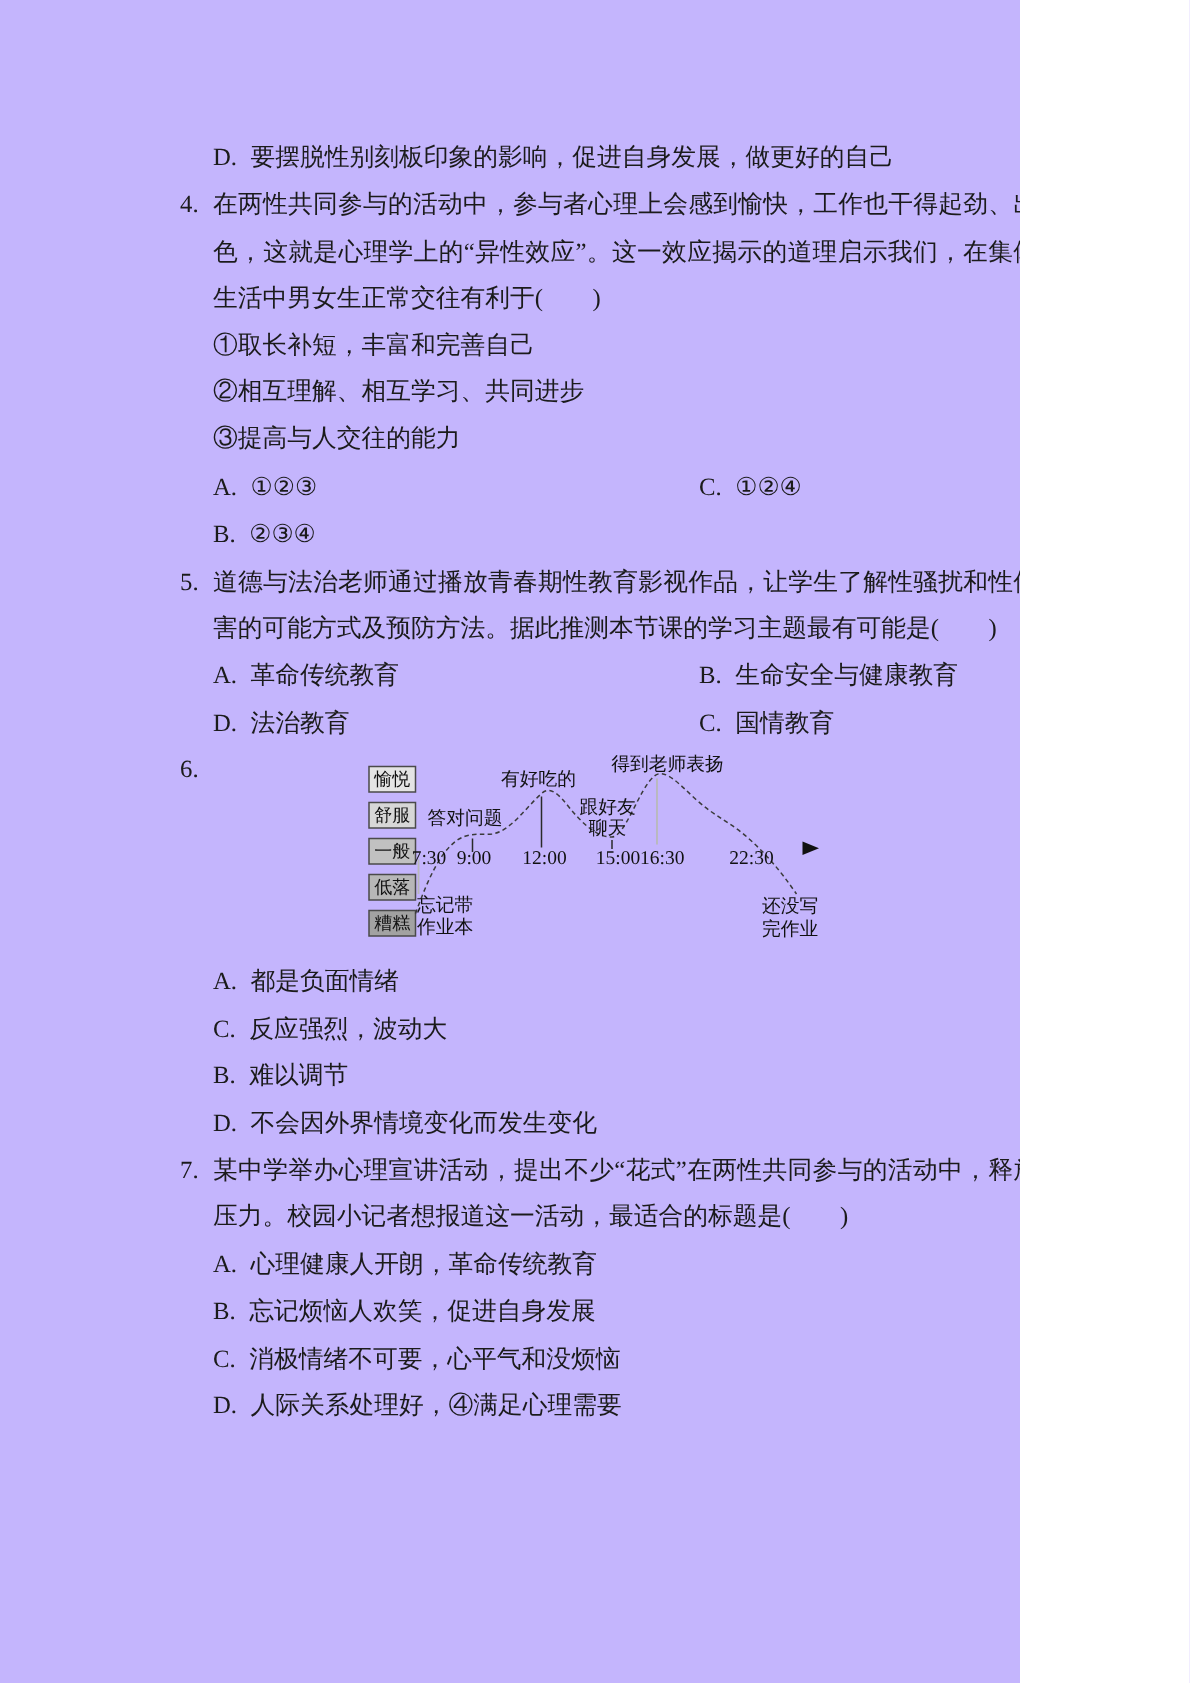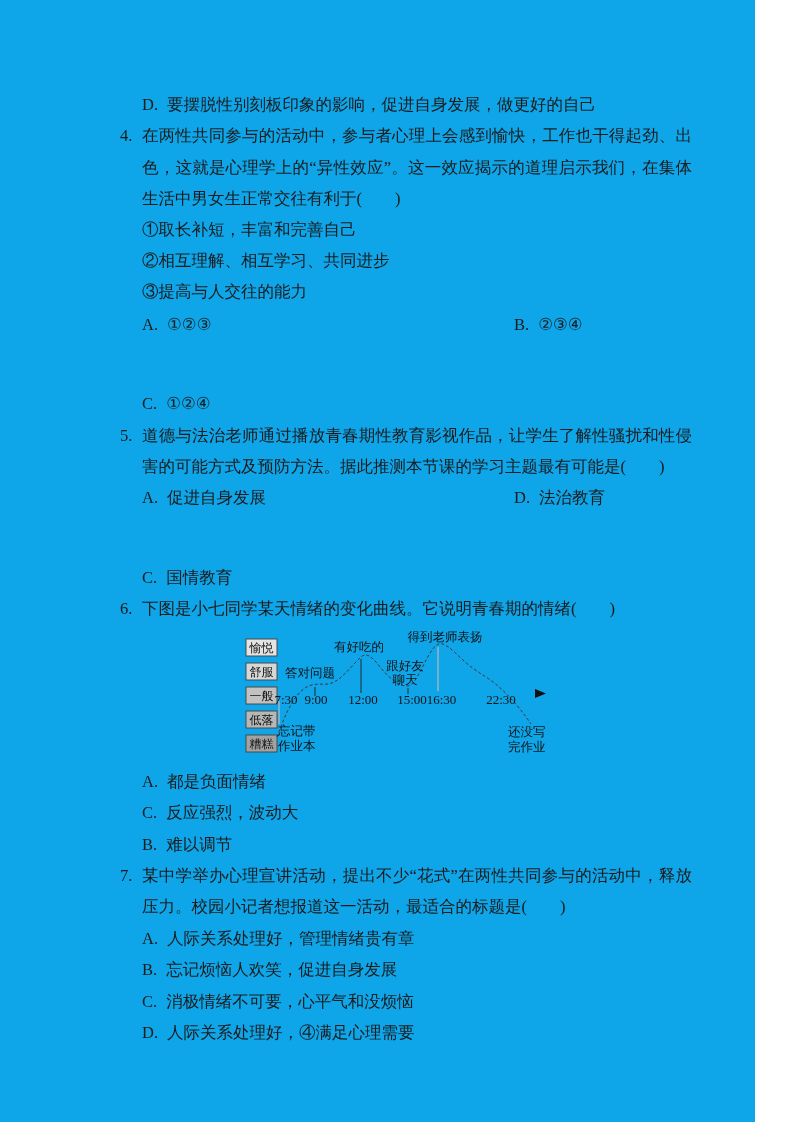--- a/index.html
+++ b/index.html
@@ -1,32 +1,32 @@
 <!DOCTYPE html>
 <html><head>
 <meta charset="utf-8">
 <style>
   html,body { margin:0; padding:0; background:#ffffff; }
   .page {
     position: relative;
-    width: 755px; height: 1122px;
-    background: #0ea5e9;
+    width: 680px; height: 1122px;
+    background: #c4b5fd;
     font-family: "Liberation Serif", "DejaVu Serif", serif;
     color: #1b1b1b;
     font-size: 16.5px;
     line-height: 31.4px;
     overflow: hidden;
   }
   .content { position: absolute; left: 120px; top: 89px; width: 572px; }
   .question { position: relative; padding-left: 22px; }
   .qnum { position: absolute; left: 0; top: 0; }
   .stem { margin: 0; text-align: justify; }
   .subitem { margin: 0; font-family: Liberation Mono, monospace; }
   .opt-line { margin: 0; }
-  .opt-grid { display: grid; grid-template-columns: 324px auto; gap: 48px; }
+  .opt-grid { display: grid; grid-template-columns: 324px auto; }
   .ol { margin-right: 9px; }
   .indent22 { padding-left: 22px; }
   
   .chart-wrap { position: relative; height: 141px; margin-left: 98px; width: 330px; }
   .chart-wrap svg { position: absolute; left: 0; top: -1px; overflow: visible; }
   .lvl-rect { fill: #dedede; stroke: #4a4a4a; stroke-width: 1; }
   svg text { font-family: "Liberation Serif", "DejaVu Serif", serif; fill: #111; }
   .lvl-txt { font-size: 12px; }
   .time-txt { font-size: 13px; }
   .ann-txt { font-size: 12.5px; }
@@ -45,38 +45,38 @@
     </div>
 
     <div class="question">
       <span class="qnum">4.</span>
       <p class="stem">在两性共同参与的活动中，参与者心理上会感到愉快，工作也干得起劲、出色，这就是心理学上的“异性效应”。这一效应揭示的道理启示我们，在集体生活中男女生正常交往有利于(　　)</p>
       <div class="subitem">①取长补短，丰富和完善自己</div>
       <div class="subitem">②相互理解、相互学习、共同进步</div>
       <div class="subitem">③提高与人交往的能力</div>
       <div class="opt-grid">
         <div class="opt-line"><span class="ol">A.</span><span>①②③</span></div>
+        <div class="opt-line"><span class="ol">C.</span><span>①②④</span></div>
         <div class="opt-line"><span class="ol">B.</span><span>②③④</span></div>
-        <div class="opt-line"><span class="ol">C.</span><span>①②④</span></div>
       </div>
     </div>
 
     <div class="question">
       <span class="qnum">5.</span>
       <p class="stem">道德与法治老师通过播放青春期性教育影视作品，让学生了解性骚扰和性侵害的可能方式及预防方法。据此推测本节课的学习主题最有可能是(　　)</p>
       <div class="opt-grid">
-        <div class="opt-line"><span class="ol">A.</span><span>促进自身发展</span></div>
+        <div class="opt-line"><span class="ol">A.</span><span>革命传统教育</span></div>
+        <div class="opt-line"><span class="ol">B.</span><span>生命安全与健康教育</span></div>
         <div class="opt-line"><span class="ol">D.</span><span>法治教育</span></div>
         <div class="opt-line"><span class="ol">C.</span><span>国情教育</span></div>
       </div>
     </div>
 
     <div class="question">
       <span class="qnum">6.</span>
-      <p class="stem">下图是小七同学某天情绪的变化曲线。它说明青春期的情绪(　　)</p>
 
       <div class="chart-wrap">
         <svg width="330" height="146" viewBox="0 0 330 146">
 
           <rect class="lvl-rect" x="6" y="15" width="31" height="17" style="fill:#e4e4e4"></rect>
           <rect class="lvl-rect" x="6" y="39" width="31" height="17" style="fill:#d7d7d7"></rect>
           <rect class="lvl-rect" x="6" y="63" width="31" height="17" style="fill:#c1c1c1"></rect>
           <rect class="lvl-rect" x="6" y="87" width="31" height="17" style="fill:#b7b7b7"></rect>
           <rect class="lvl-rect" x="6" y="111" width="31" height="17" style="fill:#a2a2a2"></rect>
           <text class="lvl-txt" x="21.5" y="27.5" text-anchor="middle">愉悦</text>
@@ -112,28 +112,29 @@
           <text class="ann-txt" x="205" y="17" text-anchor="middle">得到老师表扬</text>
           <text class="ann-txt" x="268" y="112">还没写</text>
           <text class="ann-txt" x="268" y="127">完作业</text>
         </svg>
       </div>
 
       <div>
         <div class="opt-line"><span class="ol">A.</span><span>都是负面情绪</span></div>
         <div class="opt-line"><span class="ol">C.</span><span>反应强烈，波动大</span></div>
         <div class="opt-line"><span class="ol">B.</span><span>难以调节</span></div>
+        <div class="opt-line"><span class="ol">D.</span><span>不会因外界情境变化而发生变化</span></div>
       </div>
     </div>
 
     <div class="question">
       <span class="qnum">7.</span>
       <p class="stem">某中学举办心理宣讲活动，提出不少“花式”在两性共同参与的活动中，释放压力。校园小记者想报道这一活动，最适合的标题是(　　)</p>
       <div>
-        <div class="opt-line"><span class="ol">A.</span><span>人际关系处理好，管理情绪贵有章</span></div>
+        <div class="opt-line"><span class="ol">A.</span><span>心理健康人开朗，革命传统教育</span></div>
         <div class="opt-line"><span class="ol">B.</span><span>忘记烦恼人欢笑，促进自身发展</span></div>
         <div class="opt-line"><span class="ol">C.</span><span>消极情绪不可要，心平气和没烦恼</span></div>
         <div class="opt-line"><span class="ol">D.</span><span>人际关系处理好，④满足心理需要</span></div>
       </div>
     </div>
 
   </div>
 </div>
 
 </body></html>

